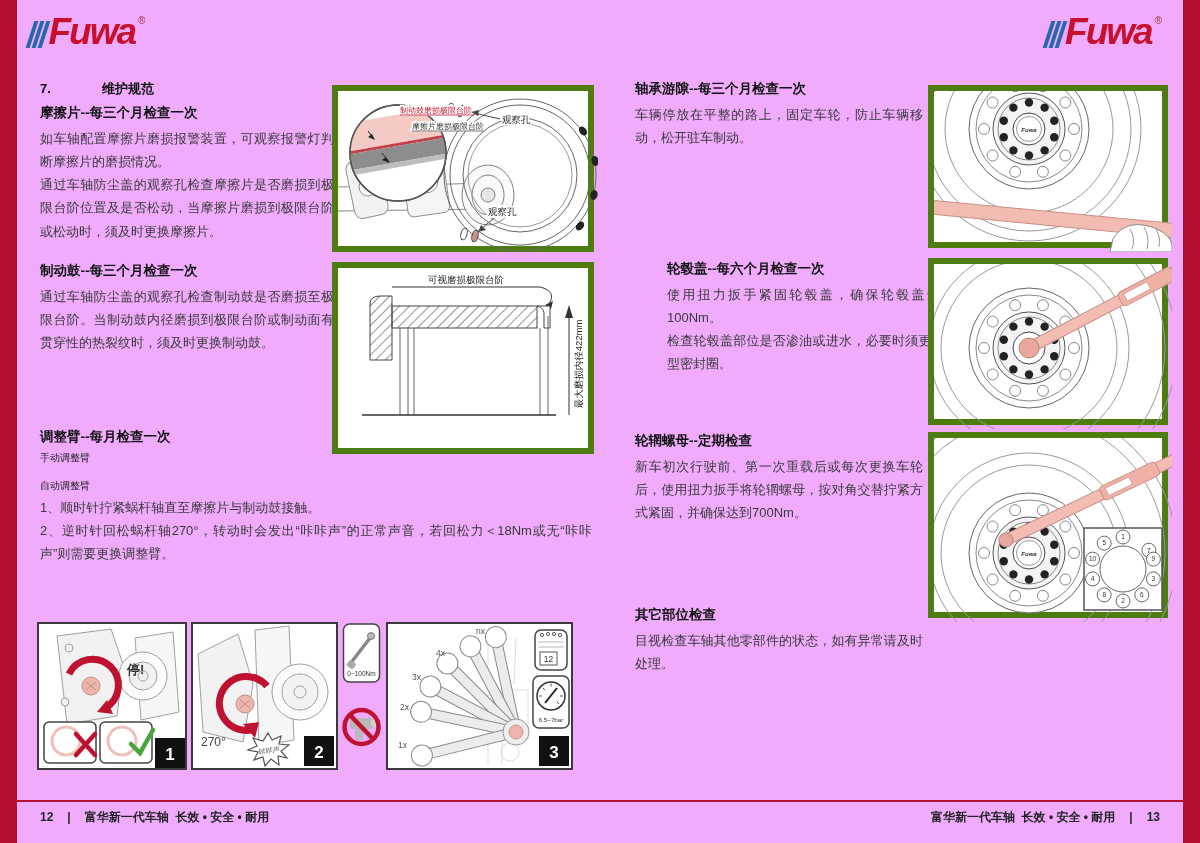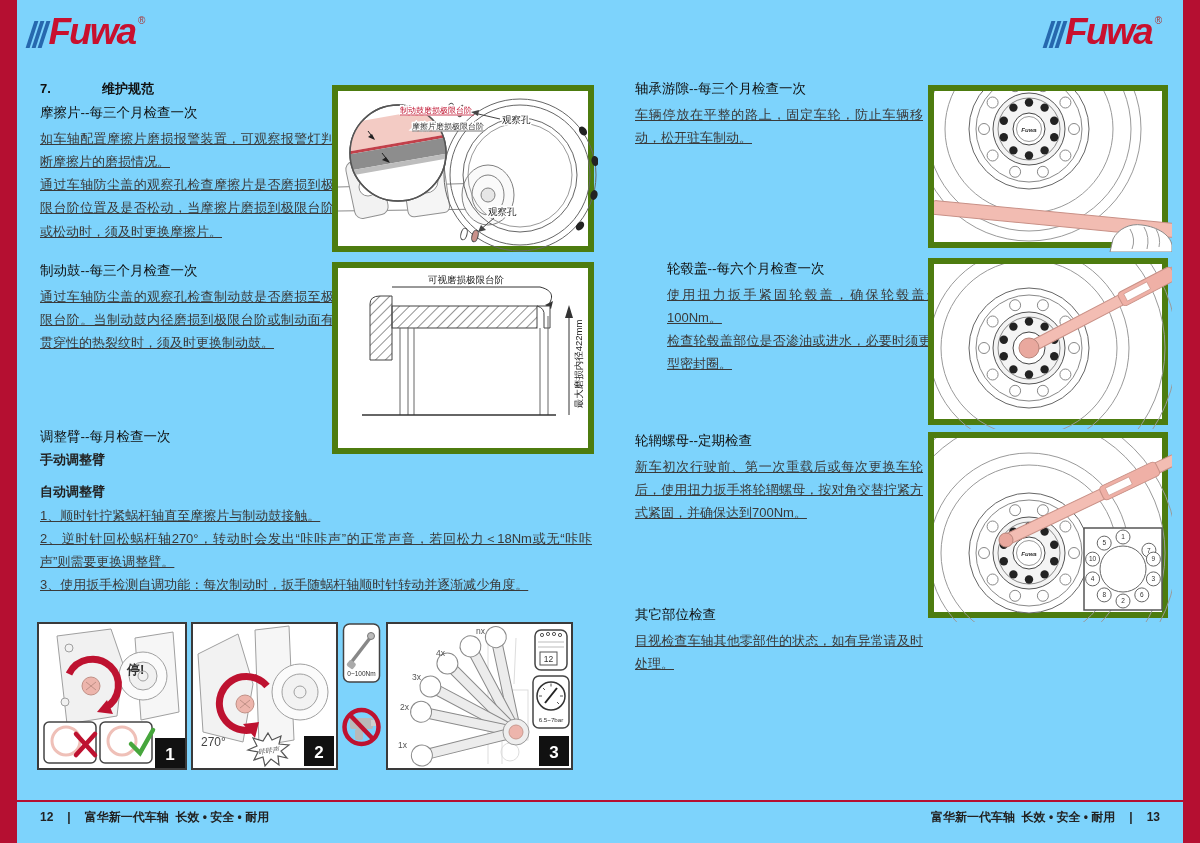--- a/index.html
+++ b/index.html
@@ -1,36 +1,36 @@
 <!DOCTYPE html>
 <html><head>
 <meta charset="utf-8">
 <style>
   html,body{margin:0;padding:0;background:#e8e8e8;}
-  .page{position:relative;width:1200px;height:843px;background:#7dd3fc;overflow:hidden;
+  .page{position:relative;width:1200px;height:843px;background:#f0abfc;overflow:hidden;
         font-family:"Liberation Sans","DejaVu Sans",sans-serif;color:#333;}
   .band{position:absolute;top:0;width:17px;height:843px;background:#b50f31;}
   .band-left{left:0;} .band-right{right:0;}
 
   
   .logo{position:absolute;display:flex;align-items:flex-start;}
   .logo .stripes{display:flex;gap:2.5px;transform:skewX(-18deg);margin-top:8px;margin-right:3px;}
   .logo .stripes i{display:block;width:3.5px;height:27px;background:#2668ae;}
   .logo .word{font-style:italic;font-weight:bold;font-size:37px;line-height:1;color:#c8102e;letter-spacing:-2px;}
   .logo .reg{font-size:10px;color:#a33;margin-left:3px;margin-top:2px;}
   .logo-left{left:30px;top:13px;} .logo-right{right:38px;top:13px;}
 
   
   .sec-title{position:absolute;left:40px;top:80px;font-size:13px;font-weight:bold;color:#111;}
   .sec-title .no{display:inline-block;width:62px;}
 
   .txt{position:absolute;}
-  .txt h3{font-size:13.5px;font-weight:normal;color:#111;margin:0 0 5px 0;}
-  .txt h4{font-size:13px;font-weight:bold;color:#222;margin:14px 0 3px 0;}
-  .txt p{font-size:13px;line-height:1.78;color:#3a3a3a;margin:0;text-align:justify;text-decoration:underline;}
+  .txt h3{font-size:13.5px;font-weight:bold;color:#111;margin:0 0 5px 0;}
+  .txt h4{font-size:10px;font-weight:normal;color:#222;margin:14px 0 3px 0;}
+  .txt p{font-size:13px;line-height:1.78;color:#3a3a3a;margin:0;text-align:justify;}
 
   .fig{position:absolute;border:6px solid #4d7c0f;background:#fff;box-sizing:border-box;}
   .fig svg{display:block;}
 
   
   .strip{position:absolute;left:37px;top:622px;height:148px;display:flex;gap:4px;align-items:flex-start;}
   .panel{border:2px solid #3a3a3a;background:#fff;box-sizing:border-box;}
   .panel svg{display:block;}
   .icol{width:40px;height:148px;}
   .icol svg{display:block;}
@@ -84,21 +84,20 @@
     <h3>制动鼓--每三个月检查一次</h3>
     <p>通过车轴防尘盖的观察孔检查制动鼓是否磨损至极限台阶。当制动鼓内径磨损到极限台阶或制动面有贯穿性的热裂纹时，须及时更换制动鼓。</p>
   </section>
 
   <section class="txt" style="left:40px;top:428px;width:552px">
     <h3>调整臂--每月检查一次</h3>
     <h4 style="margin-top:2px;">手动调整臂</h4>
     <h4>自动调整臂</h4>
     <p>1、顺时针拧紧蜗杆轴直至摩擦片与制动鼓接触。</p>
     <p>2、逆时针回松蜗杆轴270°，转动时会发出“咔咔声”的正常声音，若回松力＜18Nm或无“咔咔声”则需要更换调整臂。</p>
-    <p>3、使用扳手检测自调功能：每次制动时，扳手随蜗杆轴顺时针转动并逐渐减少角度。</p>
   </section>
 
   <figure class="fig" style="left:332px;top:85px;width:262px;height:167px;margin:0;">
     <svg width="260" height="165" viewBox="0 0 260 165">
       <g stroke="#8a8a8a" fill="none">
         <line x1="0" y1="96" x2="150" y2="92"></line>
           <line x1="0" y1="120" x2="150" y2="118"></line>
       </g>
       <g fill="#f2f2f2" stroke="#909090">
         <rect x="12" y="68" width="34" height="58" rx="8" transform="rotate(-12 29 97)"></rect>

